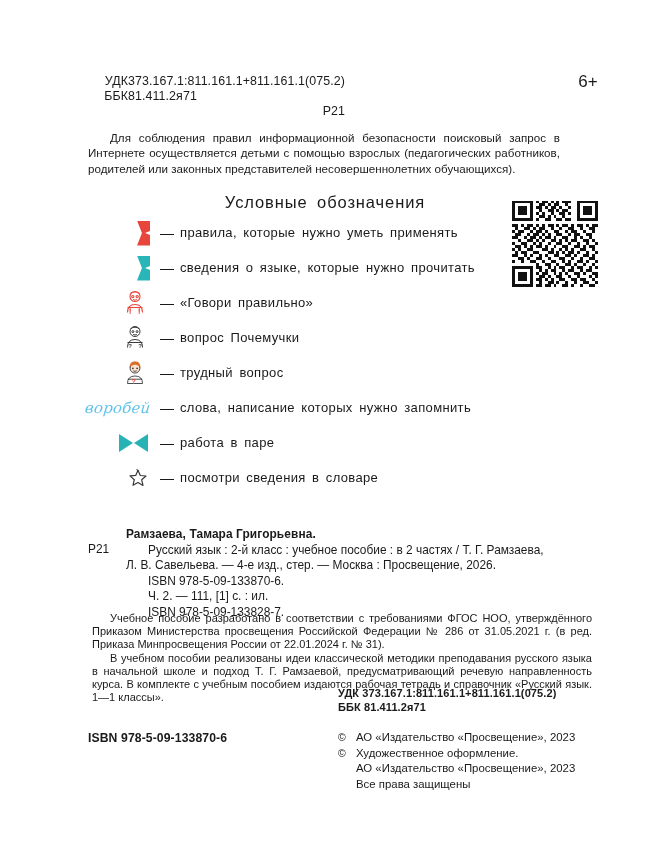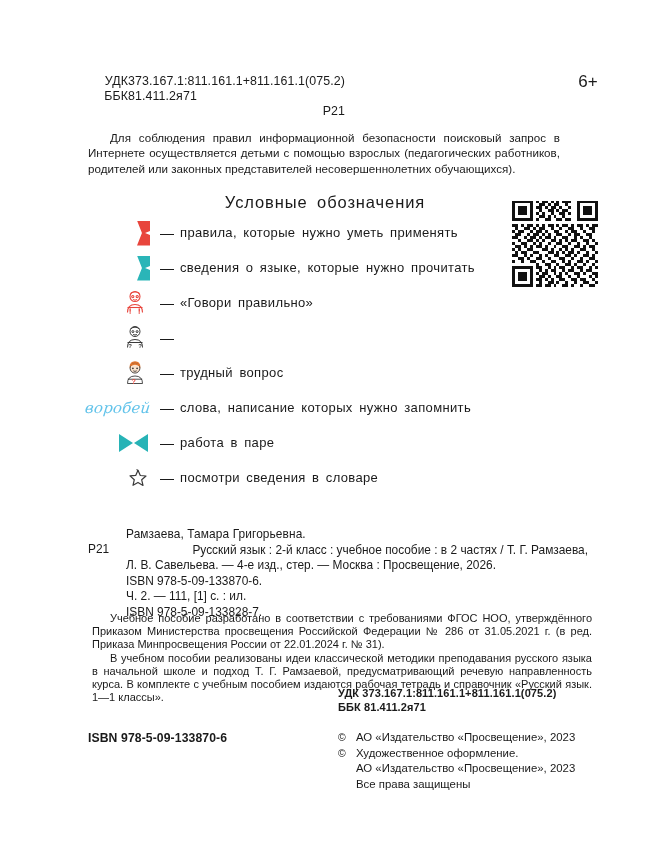--- a/index.html
+++ b/index.html
@@ -169,29 +169,29 @@
   .biblio-code {
     position: absolute;
     left: 0;
     top: 15px;
     font-size: 11.9px;
   }
   .biblio-body {
     margin-left: 38px;
   }
   .biblio-author {
-    font-weight: normal;
+    font-weight: bold;
     letter-spacing: 0.1px;
   }
   .biblio-desc {
     text-indent: 22px;
-    text-align: right;
+    text-align: left;
   }
   .biblio-line { white-space: nowrap; }
-  .biblio-indent { }
+  .biblio-indent { margin-left: 22px; }
 
   
   .annot {
     position: absolute;
     left: 92px;
     top: 612px;
     width: 500px;
     font-size: 11px;
     line-height: 13.2px;
     text-align: justify;
@@ -566,20 +566,21 @@
             <path d="M7.5 24.5q0-8 7.5-8t7.5 8"></path>
             <path d="M7.5 19.5h15"></path>
           </g>
           <g fill="#3a3a3a" font-family="Liberation Sans, sans-serif" font-size="6" font-weight="bold">
             <text x="8.2" y="25">?</text>
             <text x="18.2" y="25">?</text>
           </g>
         </svg>
       </span>
       <span class="legend-dash">—</span>
+      <span class="legend-text">вопрос Почемучки</span>
     </div>
 
     <div class="legend-row">
       <span class="legend-icon">
         <svg width="30" height="30" viewBox="0 0 30 30" aria-hidden="true">
           <path d="M9.6 9.2q0-6 5.4-6t5.4 6q0 1-.6 1.4-1.4-3.6-4.8-3.6t-4.8 3.6q-.6-.4-.6-1.4z" fill="#e2762e"></path>
           <circle cx="15" cy="10.2" r="4.9" fill="#fbe4cf" stroke="#3a3a3a" stroke-width="0.9"></circle>
           <path d="M10.2 7.6q4.8-3.4 9.6 0" fill="none" stroke="#e2762e" stroke-width="1.6"></path>
           <circle cx="12.9" cy="10.3" r="0.9" fill="#3a3a3a"></circle>
           <circle cx="17.1" cy="10.3" r="0.9" fill="#3a3a3a"></circle>

